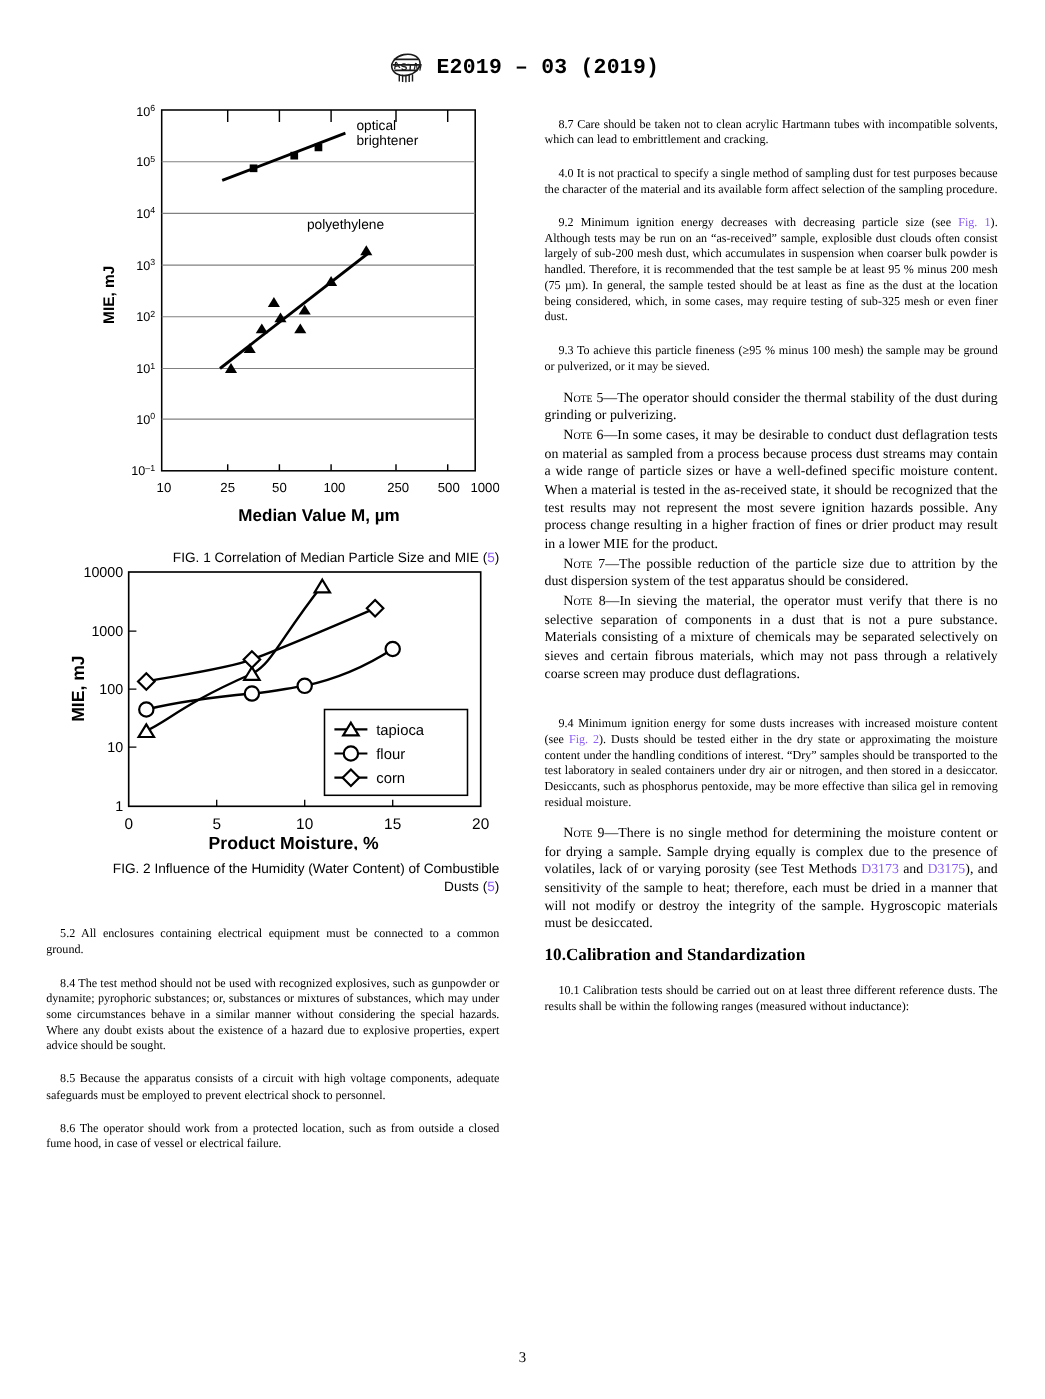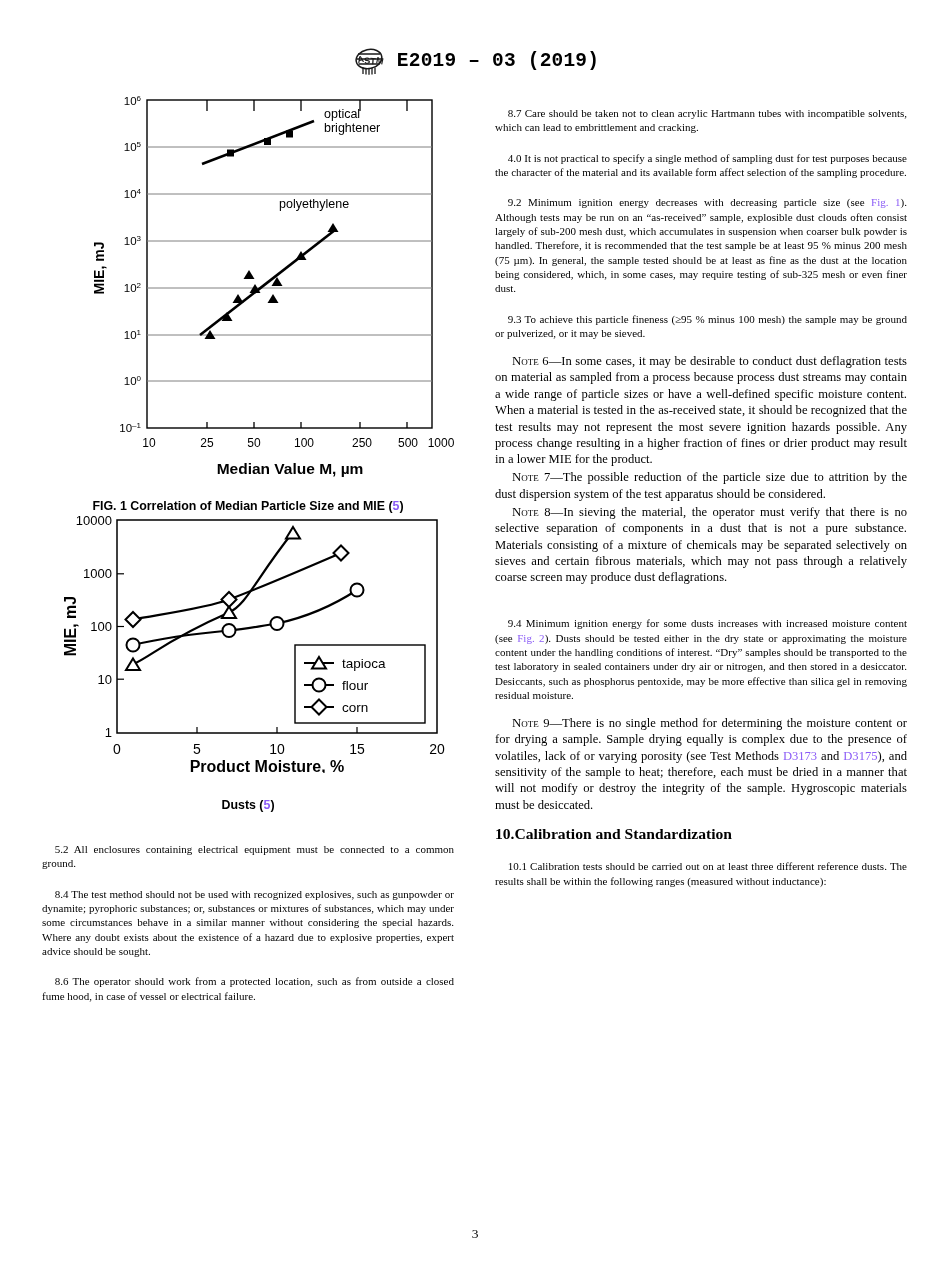--- a/index.html
+++ b/index.html
@@ -68,23 +68,23 @@
     font-size: 1.02em;
   }
   .lnk { color: #8b5cf6; }
   .spacer-sm { height: 9px; }
   .spacer-md { height: 13px; }
 
   
   .figure { margin: 0; padding: 0; }
   .fig-caption {
     font-family: "Liberation Sans", "DejaVu Sans", sans-serif;
-    font-weight: bold;
+    font-weight: normal;
     font-size: 12.4px;
-    text-align: center;
+    text-align: right;
     line-height: 1.30;
     margin-top: 4px;
   }
   .fig1-wrap { position: absolute; left: 42px; top: 90px; width: 412px; }
   .fig2-wrap { position: absolute; left: 42px; top: 508px; width: 412px; }
 
   .page-number {
     position: absolute;
     left: 0; width: 950px;
     top: 1226px;
@@ -273,44 +273,46 @@
       <text x="300" y="182" font-size="13.5" fill="#000">flour</text>
 
       <line x1="262" y1="199" x2="292" y2="199" stroke="#000" stroke-width="2"></line>
       <polygon points="277,191.5 284.5,199 277,206.5 269.5,199" fill="#ffffff" stroke="#000" stroke-width="2"></polygon>
       <text x="300" y="204" font-size="13.5" fill="#000">corn</text>
     </g>
 
     <text x="225" y="264" font-size="16" font-weight="bold" fill="#000" text-anchor="middle">Product Moisture, %</text>
   </svg>
   <div class="fig-caption">
-    <br>
+    <span>FIG. 2 Influence of the Humidity (Water Content) of Combustible</span><br>
     <span>Dusts (</span><span class="lnk">5</span><span>)</span>
   </div>
 </div>
 
 <div class="col col-left" style="top:826px;">
   <p class="body">5.2  All enclosures containing electrical equipment must be connected to a common ground.</p>
   <p class="body">8.4  The test method should not be used with recognized explosives, such as gunpowder or dynamite; pyrophoric substances; or, substances or mixtures of substances, which may under some circumstances behave in a similar manner without considering the special hazards. Where any doubt exists about the existence of a hazard due to explosive properties, expert advice should be sought.</p>
+  <p class="body">8.5  Because the apparatus consists of a circuit with high voltage components, adequate safeguards must be employed to prevent electrical shock to personnel.</p>
   <p class="body">8.6  The operator should work from a protected location, such as from outside a closed fume hood, in case of vessel or electrical failure.</p>
 </div>
 
 <div class="col col-right">
 
   <p class="body">8.7  Care should be taken not to clean acrylic Hartmann tubes with incompatible solvents, which can lead to embrittlement and cracking.</p>
 
 
   <p class="body">4.0  It is not practical to specify a single method of sampling dust for test purposes because the character of the material and its available form affect selection of the sampling procedure.</p>
 
   <p class="body"><span>9.2  Minimum ignition energy decreases with decreasing particle size (see </span><span class="lnk">Fig. 1</span><span>). Although tests may be run on an “as-received” sample, explosible dust clouds often consist largely of sub-200 mesh dust, which accumulates in suspension when coarser bulk powder is handled. Therefore, it is recommended that the test sample be at least 95 % minus 200 mesh (75 µm). In general, the sample tested should be at least as fine as the dust at the location being considered, which, in some cases, may require testing of sub-325 mesh or even finer dust.</span></p>
 
   <p class="body">9.3  To achieve this particle fineness (≥95 % minus 100 mesh) the sample may be ground or pulverized, or it may be sieved.</p>
 
   <div class="spacer-sm"></div>
 
+  <p class="note"><span class="sc">Note</span>&nbsp;<span>5</span><span>—The operator should consider the thermal stability of the dust during grinding or pulverizing.</span></p>
 
   <p class="note"><span class="sc">Note</span>&nbsp;<span>6</span><span>—In some cases, it may be desirable to conduct dust deflagration tests on material as sampled from a process because process dust streams may contain a wide range of particle sizes or have a well-defined specific moisture content. When a material is tested in the as-received state, it should be recognized that the test results may not represent the most severe ignition hazards possible. Any process change resulting in a higher fraction of fines or drier product may result in a lower MIE for the product.</span></p>
 
   <p class="note"><span class="sc">Note</span>&nbsp;<span>7</span><span>—The possible reduction of the particle size due to attrition by the dust dispersion system of the test apparatus should be considered.</span></p>
 
   <p class="note"><span class="sc">Note</span>&nbsp;<span>8</span><span>—In sieving the material, the operator must verify that there is no selective separation of components in a dust that is not a pure substance. Materials consisting of a mixture of chemicals may be separated selectively on sieves and certain fibrous materials, which may not pass through a relatively coarse screen may produce dust deflagrations.</span></p>
 
   <div class="spacer-md"></div>
 
   <p class="body"><span>9.4  Minimum ignition energy for some dusts increases with increased moisture content (see </span><span class="lnk">Fig. 2</span><span>). Dusts should be tested either in the dry state or approximating the moisture content under the handling conditions of interest. “Dry” samples should be transported to the test laboratory in sealed containers under dry air or nitrogen, and then stored in a desiccator. Desiccants, such as phosphorus pentoxide, may be more effective than silica gel in removing residual moisture.</span></p>

